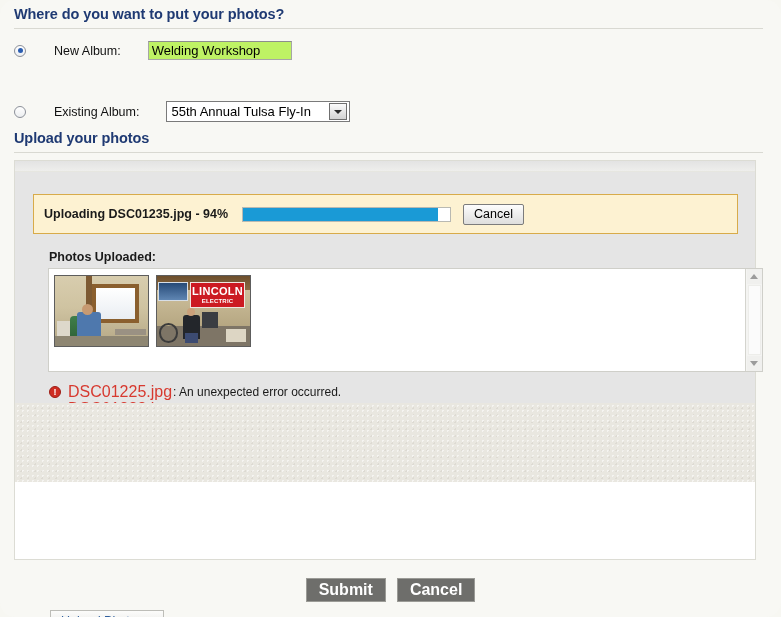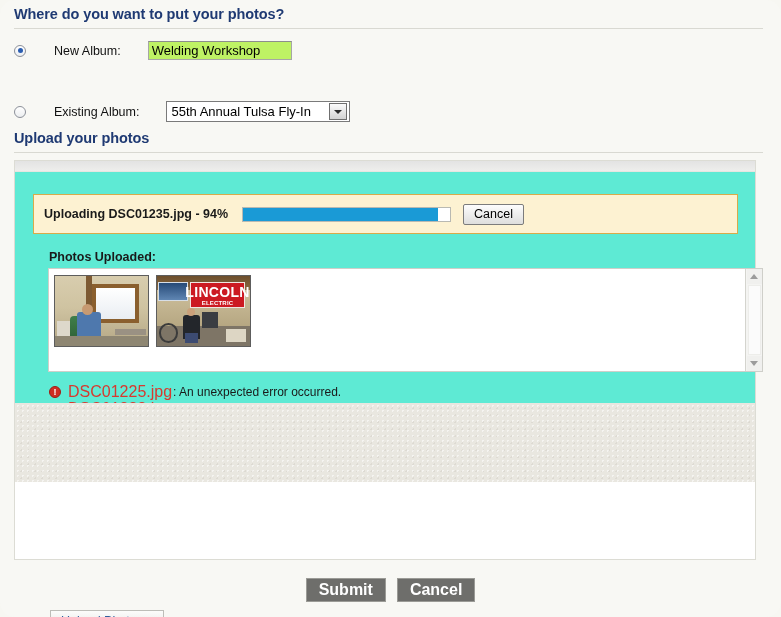--- a/index.html
+++ b/index.html
@@ -138,21 +138,21 @@
     background: #ffffff;
     box-sizing: border-box;
   }
   .uploader-topstrip {
     height: 10px;
     background: linear-gradient(#e3e3e3, #eeeeec);
     border-bottom: 1px solid #e6e6e0;
   }
   .uploader-body {
     position: relative;
-    background: #5eead4;
+    background: #e5e5e5;
     height: 310px;
     padding: 0;
   }
   .uploader-foot {
     position: absolute;
     left: 0;
     right: 0;
     bottom: 0;
     height: 79px;
     background-color: #e9e7e0;
@@ -307,21 +307,21 @@
   .thumb-b .floor2 {
     position: absolute; left:0; bottom:0; width:100%; height:28%;
     background: #7e7566;
   }
   .thumb-b .banner {
     position: absolute; left: 36%; top: 9%; width: 56%; height: 34%;
     background: #cc1a22; border: 1px solid #efe6e0;
     display: flex; flex-direction: column; align-items: center; justify-content: center;
     color: #fff; font-weight: bold; line-height: 1;
   }
-  .thumb-b .banner .l1 { font-size: 14px; letter-spacing: .3px; }
+  .thumb-b .banner .l1 { font-size: 11px; letter-spacing: .3px; }
   .thumb-b .banner .l2 { font-size: 6px; letter-spacing: .2px; margin-top: 1px; }
   .thumb-b .signleft {
     position: absolute; left: 1%; top: 9%; width: 30%; height: 24%;
     background: linear-gradient(#274a77, #5f86b3);
     border: 1px solid #d7dee6;
   }
   .thumb-b .person2-head {
     position: absolute; left: 32%; top: 46%; width: 8px; height: 8px;
     border-radius: 50%; background: #caa07a;
   }

